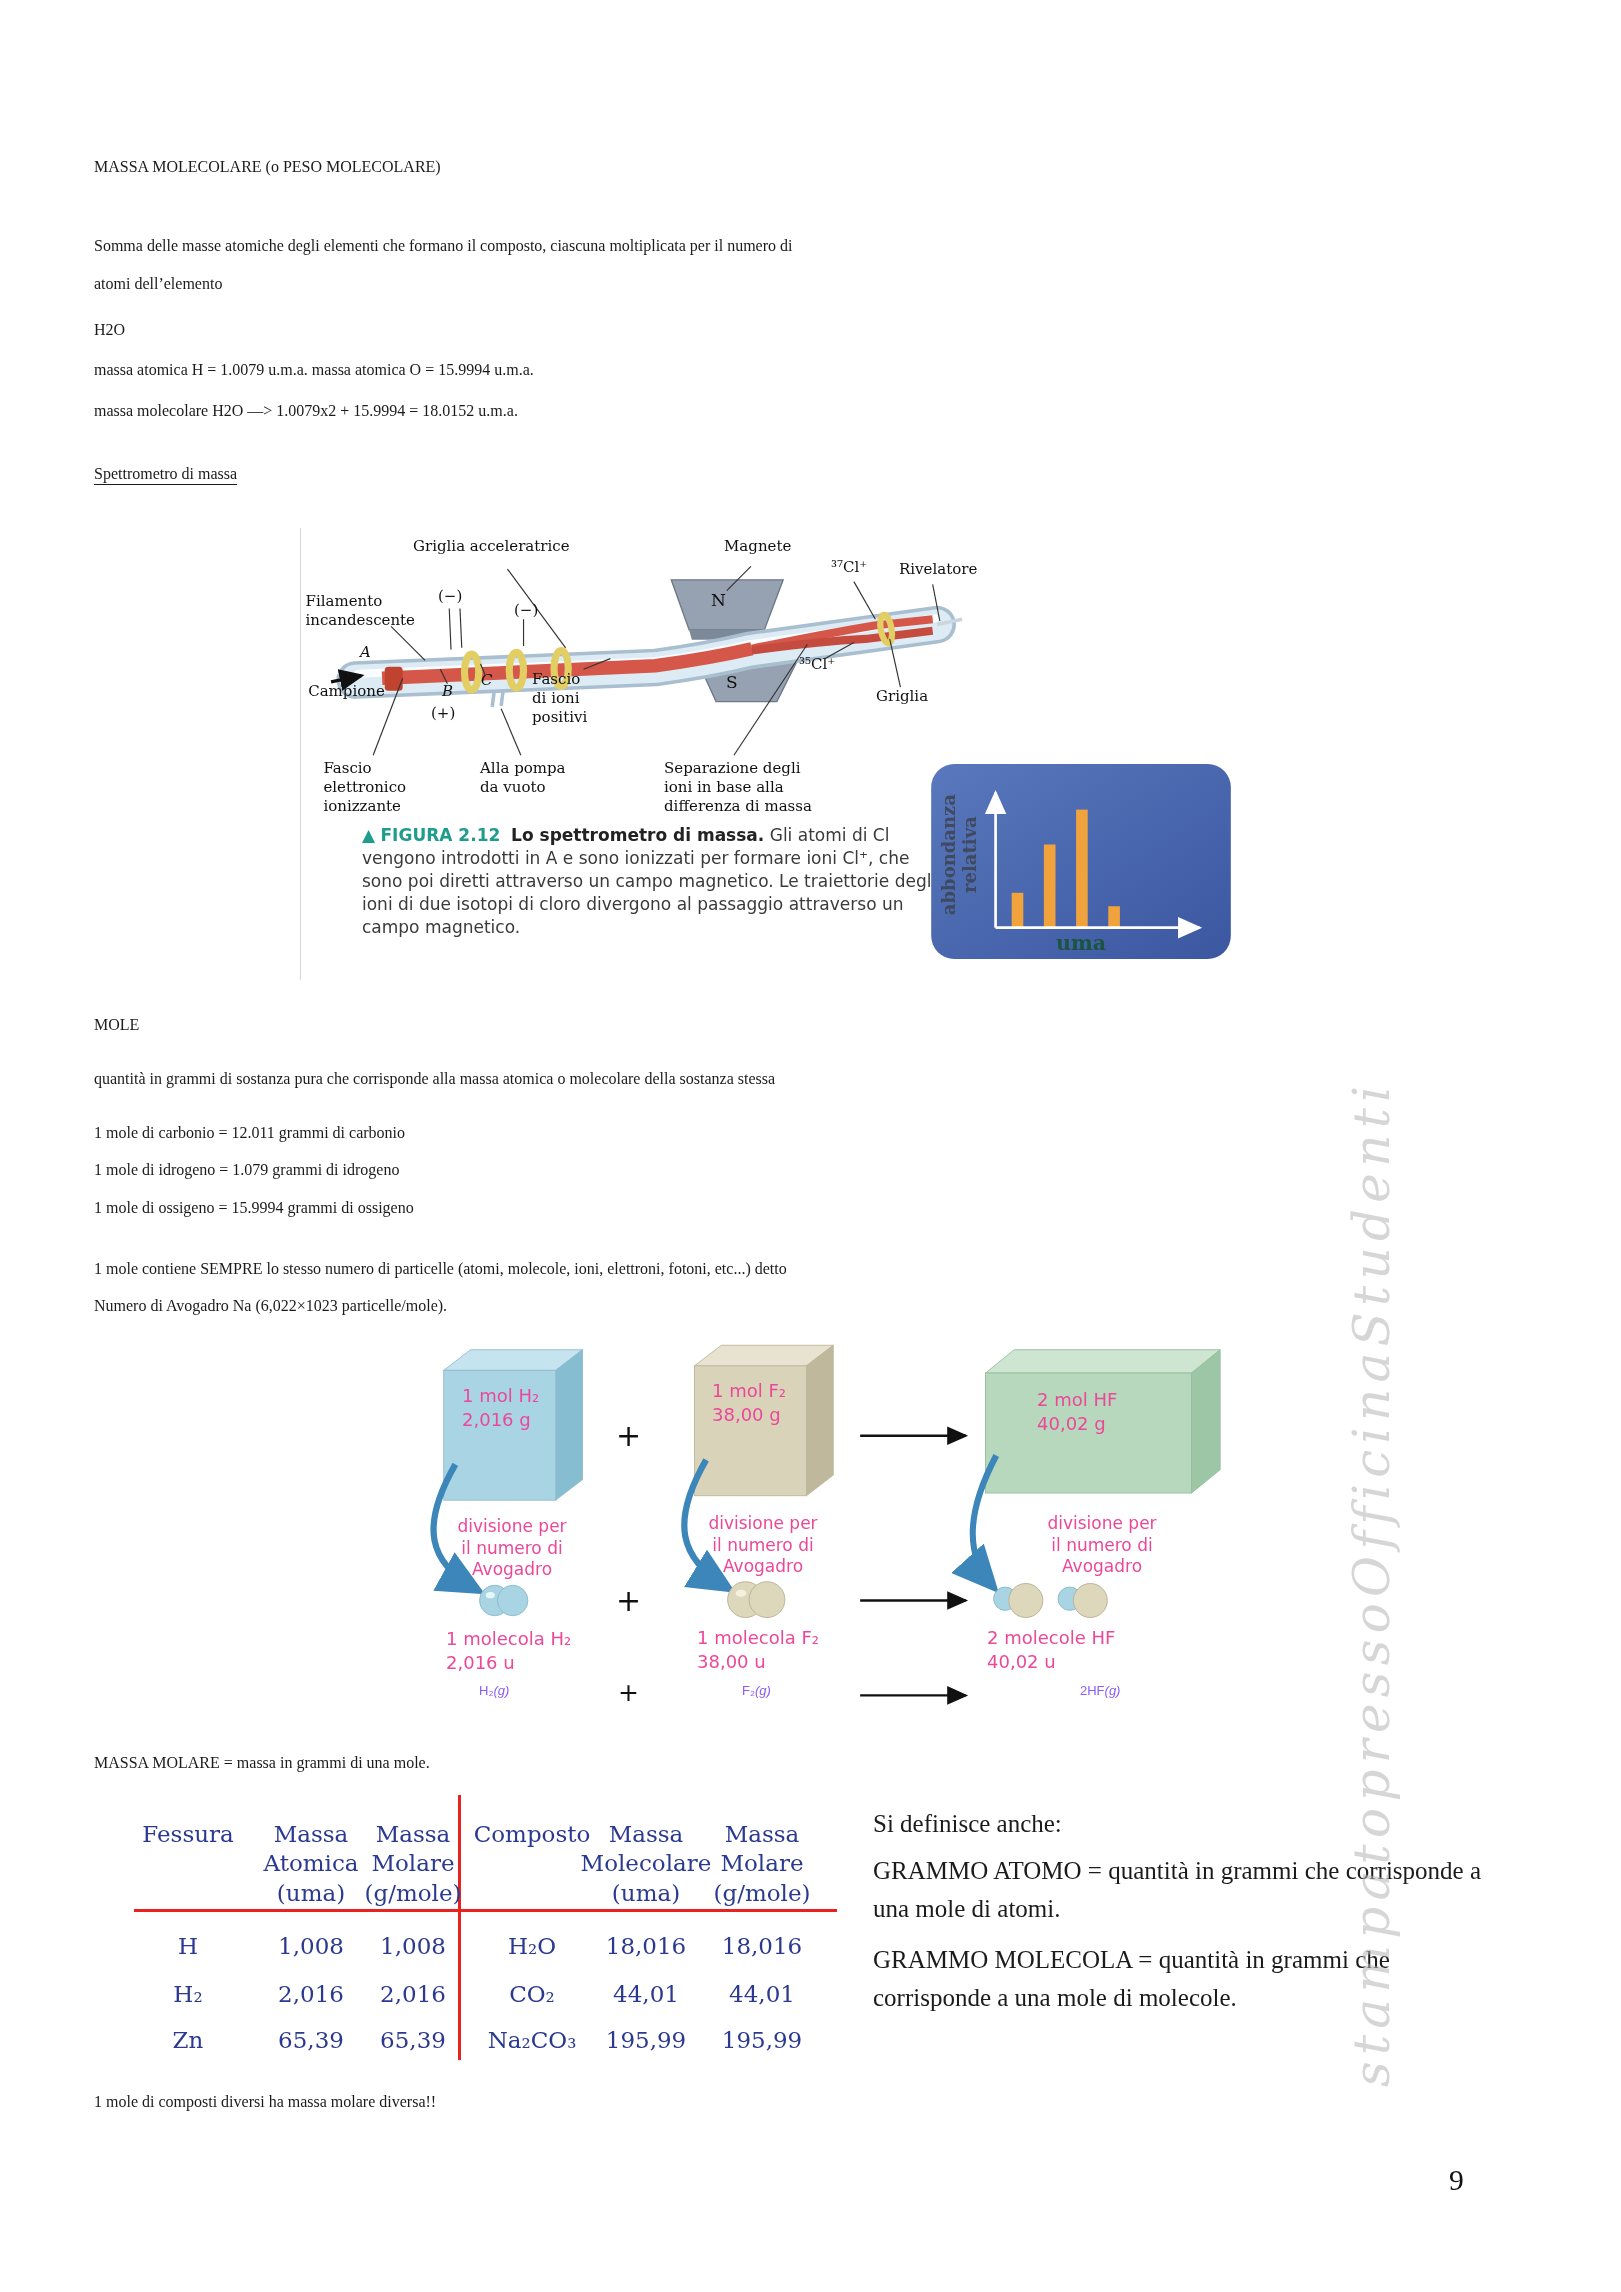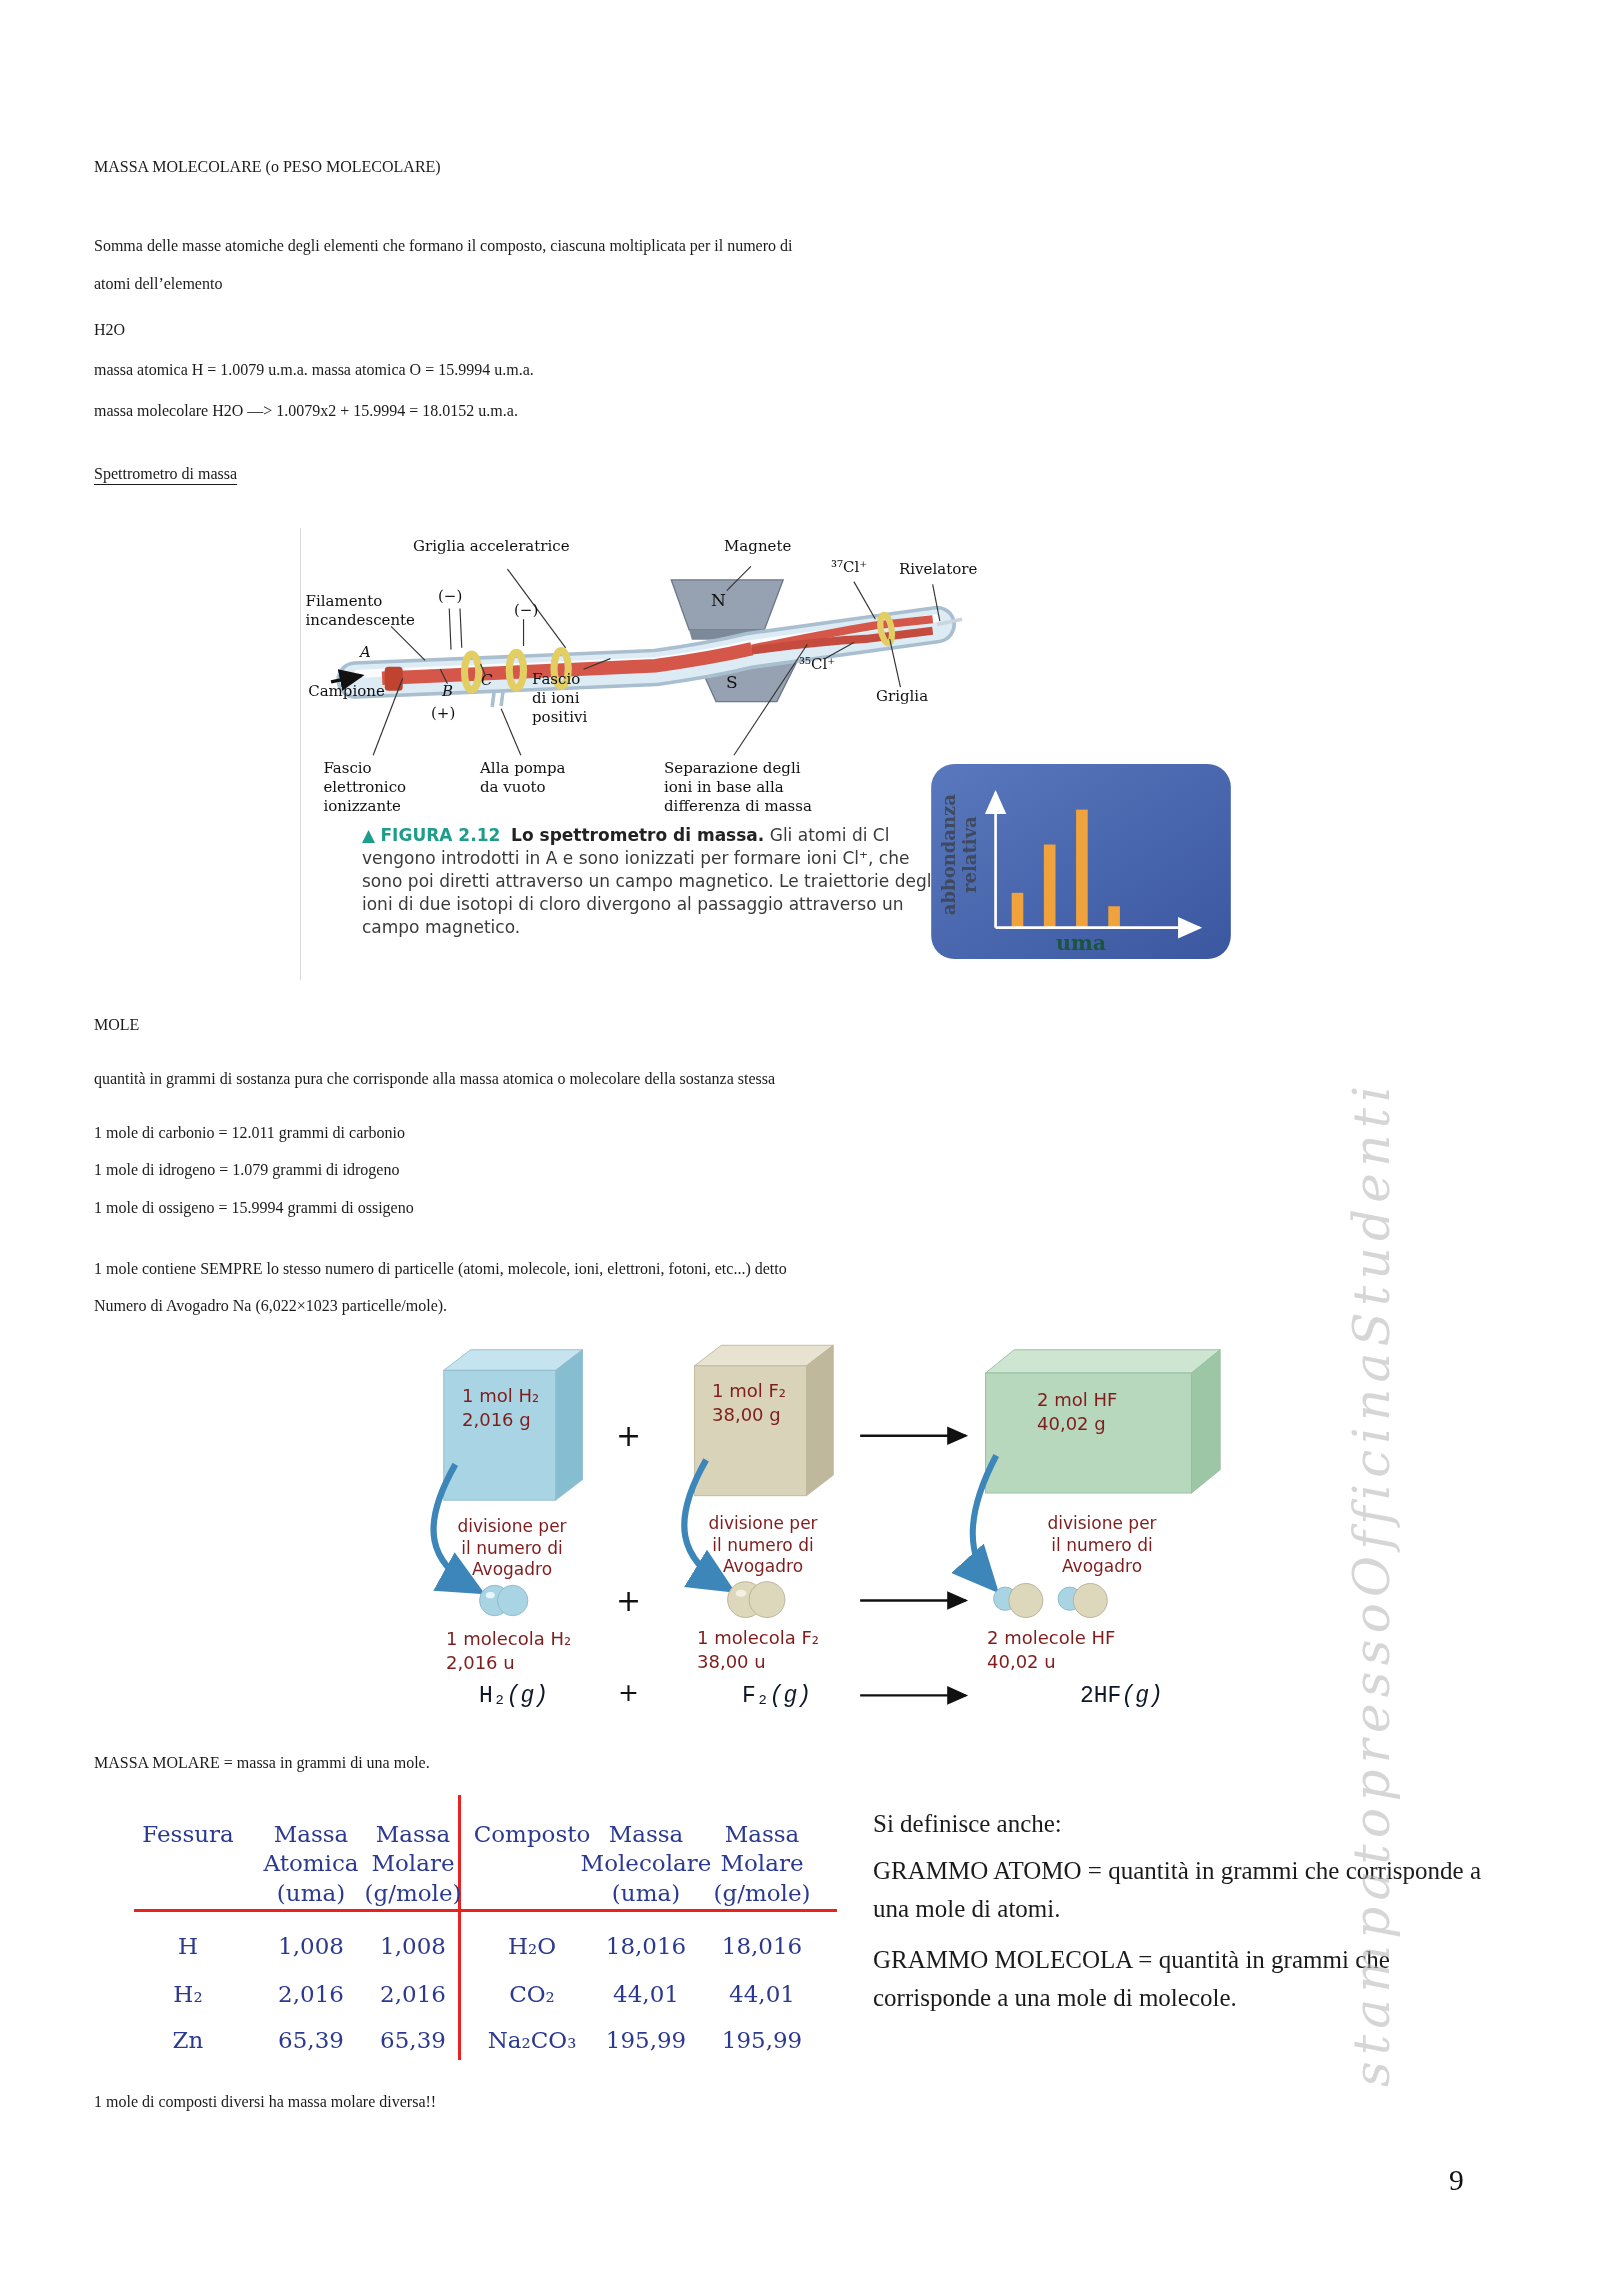--- a/index.html
+++ b/index.html
@@ -12,24 +12,24 @@
   .heading-underline{text-decoration:underline;text-underline-offset:4.5px;}
   .fig-wrap{position:absolute;left:300px;top:528px;width:667px;height:452px;border-left:1.8px solid #d7d7d7;}
   .fig-label{position:absolute;font-family:"DejaVu Serif",serif;font-size:15px;line-height:19px;white-space:pre-line;color:#101010;}
   .caption{position:absolute;left:61px;top:296px;width:591px;font-family:"DejaVu Sans","Liberation Sans",sans-serif;font-size:17px;line-height:23px;color:#3a3a3a;}
   .caption .tag{color:#1e9c8c;font-weight:bold;}
   .caption b{color:#222;}
   .chart-box{position:absolute;left:931px;top:764px;width:300px;height:195px;}
   .chart-ylabel{position:absolute;left:-43px;top:70px;width:143px;transform:rotate(-90deg);font-family:"DejaVu Serif",serif;font-size:18px;line-height:20.6px;color:#3c4350;text-align:center;white-space:pre-line;font-weight:bold;opacity:.85;}
   .chart-xlabel{position:absolute;left:0;right:0;top:167px;text-align:center;font-family:"DejaVu Serif",serif;font-size:20.6px;color:#14532d;font-weight:bold;opacity:.85;}
   .md-wrap{position:absolute;left:269px;top:1339px;width:1039px;height:403px;}
-  .md-label{position:absolute;font-family:"DejaVu Sans","Liberation Sans",sans-serif;font-size:18px;line-height:24px;white-space:pre-line;color:#7f1d1d;}
+  .md-label{position:absolute;font-family:"DejaVu Sans","Liberation Sans",sans-serif;font-size:18px;line-height:24px;white-space:pre-line;color:#ec4899;}
   .md-center{text-align:center;font-size:17px;line-height:21.5px;}
   .md-plus{position:absolute;font-family:"DejaVu Sans",sans-serif;font-size:30px;color:#111;}
-  .md-eq{position:absolute;font-family:Liberation Mono, monospace;font-size:23px;color:#0f172a;white-space:nowrap;}
+  .md-eq{position:absolute;font-family:Liberation Sans, sans-serif;font-size:13px;color:#8b5cf6;white-space:nowrap;}
   .md-eq i{font-style:italic;}
   .tbl-wrap{position:absolute;left:85px;top:1800px;width:770px;height:269px;}
   .th,.td{position:absolute;width:152px;text-align:center;font-family:"DejaVu Serif",serif;color:#2b3990;}
   .th{font-size:23px;line-height:29.6px;white-space:pre-line;}
   .td{font-size:23px;white-space:nowrap;}
   .red-h{position:absolute;left:49px;top:109px;width:703px;height:2.7px;background:#e8231f;}
   .red-v{position:absolute;left:373px;top:-5.4px;width:2.7px;height:265px;background:#e8231f;}
   .defs-wrap{position:absolute;left:873px;top:1805px;width:627px;font-size:25px;line-height:38px;}
   .defs-para{position:absolute;left:0;width:627px;}
   .watermark{position:absolute;left:1343px;top:2087px;transform-origin:0 0;transform:rotate(-90deg);

